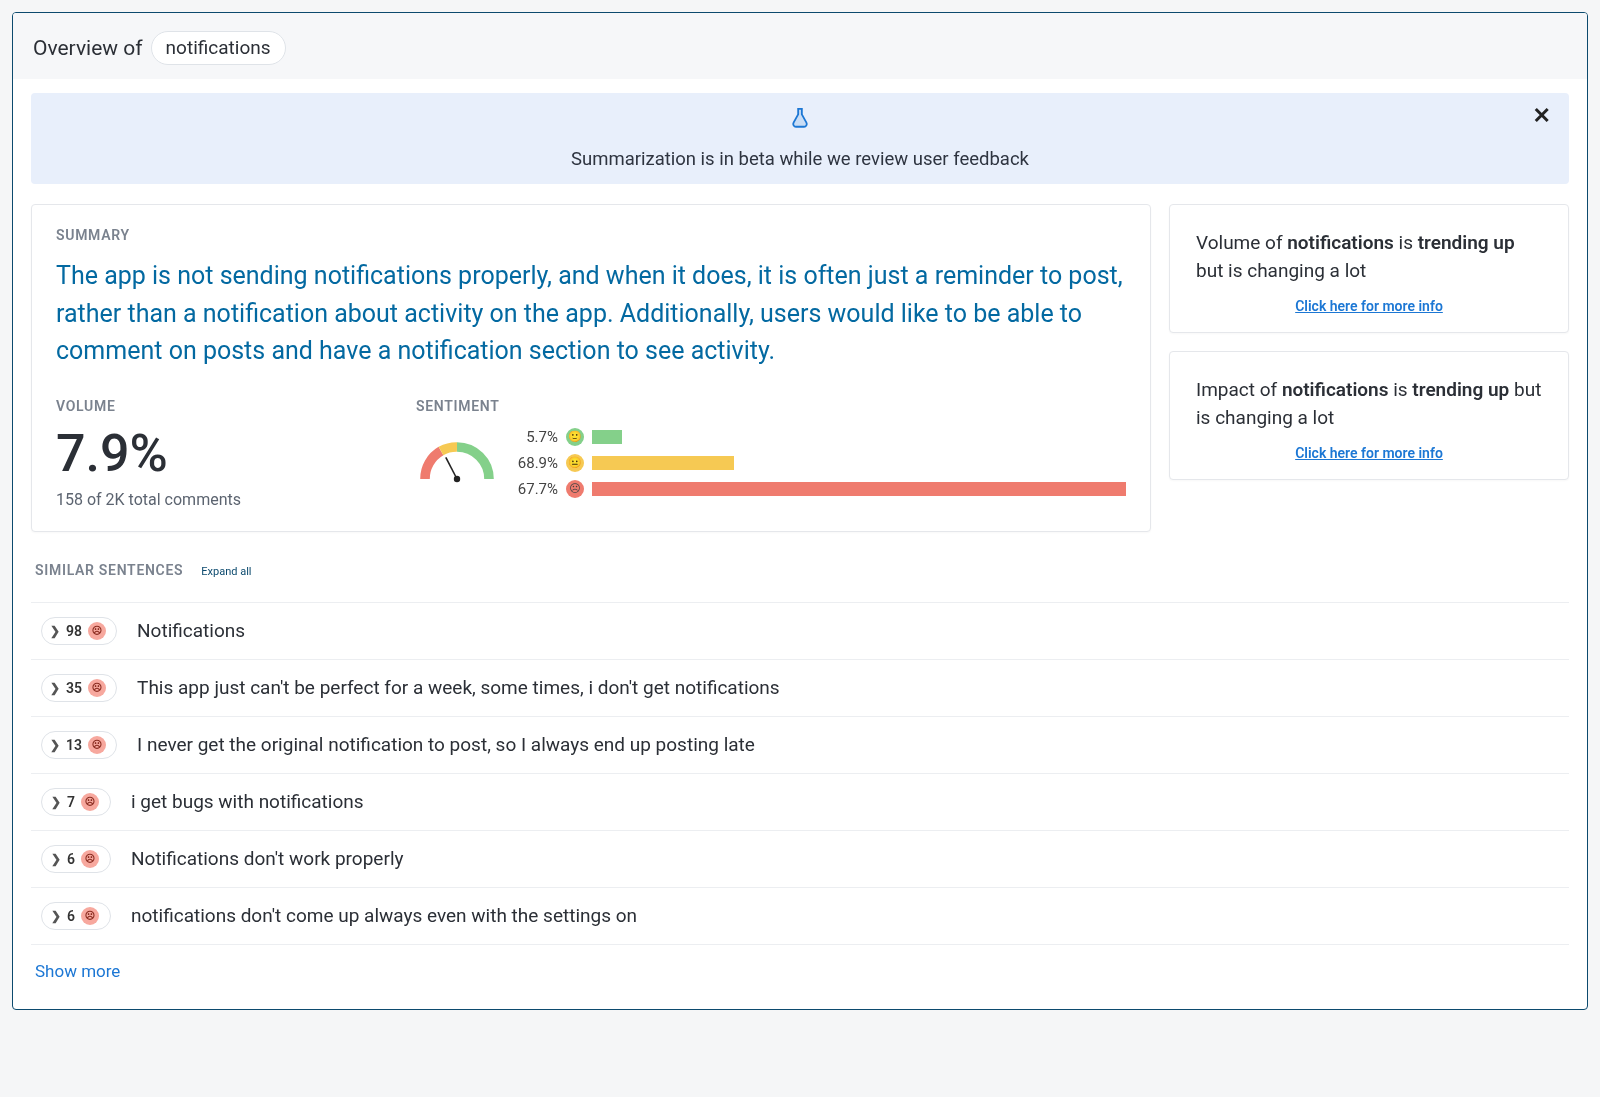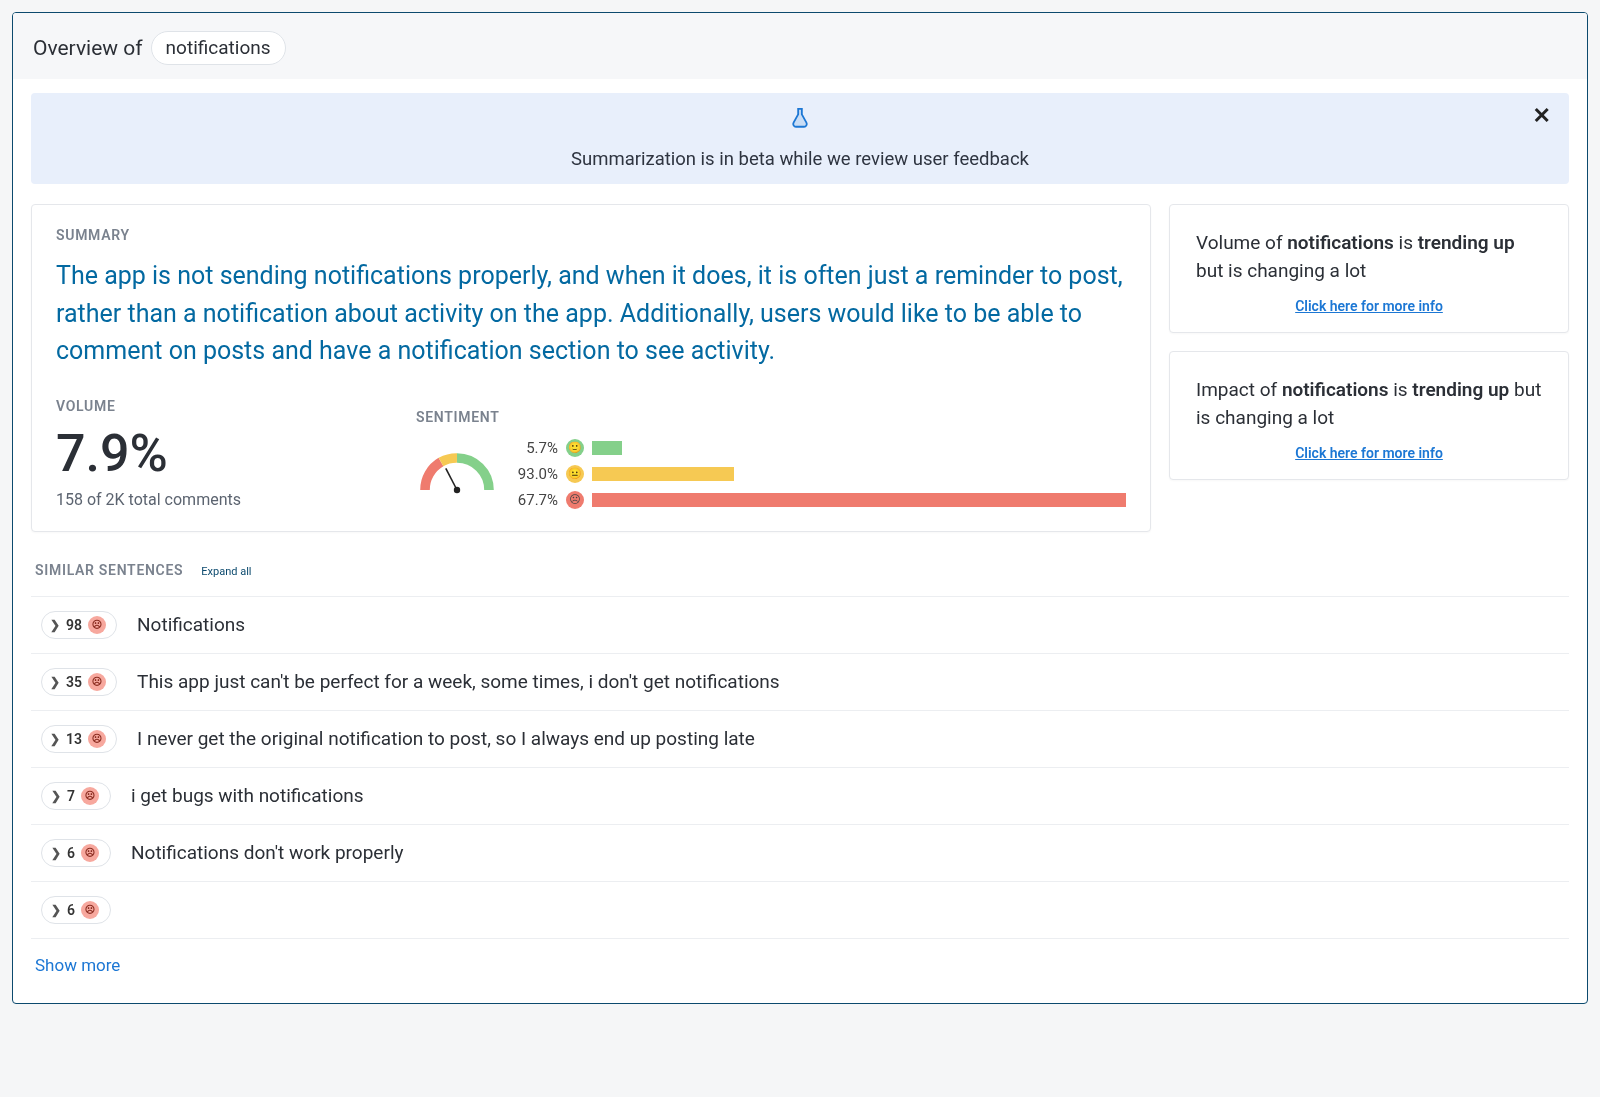--- a/index.html
+++ b/index.html
@@ -82,21 +82,20 @@
   }
   .summary-text {
     color: #0369a1;
     font-size: 25px;
     line-height: 1.5;
   }
   .metrics {
     display: flex;
     gap: 40px;
     margin-top: 28px;
-    align-items: flex-end;
   }
   .metric-col { flex: 0 0 auto; }
   .metric-col.vol { width: 320px; }
   .metric-col.sent { flex: 1; }
   .big-number {
     font-size: 52px;
     font-weight: 500;
     color: #2b2f36;
     line-height: 1;
     margin-top: 4px;
@@ -146,21 +145,21 @@
     margin-top: 14px;
     cursor: pointer;
   }
 
   .similar-head {
     display: flex;
     align-items: baseline;
     gap: 18px;
     margin: 30px 4px 12px;
   }
-  .similar-head .section-label { margin-bottom: 6px; }
+  .similar-head .section-label { margin-bottom: 12px; }
   .expand-link {
     color: #0c4a6e;
     font-size: 11px;
     cursor: pointer;
   }
   .sentence-list { border-top: 1px solid #eceef1; }
   .sentence-row {
     display: flex;
     align-items: center;
     gap: 20px;
@@ -249,21 +248,21 @@
               </div>
               <div class="bars">
                 <div class="bar-row">
                   <span class="pct">5.7%</span>
                   <span class="face pos">🙂</span>
                   <span class="bar-track">
                       <span class="bar-fill pos" style="width:5.7%"></span>
                     </span>
                 </div>
                 <div class="bar-row">
-                  <span class="pct">93.0%</span>
+                  <span class="pct">68.9%</span>
                   <span class="face neu">😐</span>
                   <span class="bar-track">
                       <span class="bar-fill neu" style="width:26.6%"></span>
                     </span>
                 </div>
                 <div class="bar-row">
                   <span class="pct">67.7%</span>
                   <span class="face neg">☹</span>
                   <span class="bar-track">
                       <span class="bar-fill neg" style="width:100%"></span>
@@ -336,19 +335,20 @@
             <span class="chip-face">☹</span>
           </span>
           <span class="sentence-text">Notifications don't work properly</span>
         </div>
         <div class="sentence-row">
           <span class="count-chip">
             <span class="chev">❯</span>
             <span>6</span>
             <span class="chip-face">☹</span>
           </span>
+          <span class="sentence-text">notifications don't come up always even with the settings on</span>
         </div>
       </div>
 
     <span class="show-more">Show more</span>
 
   </div>
 </div>
 
 </body></html>

